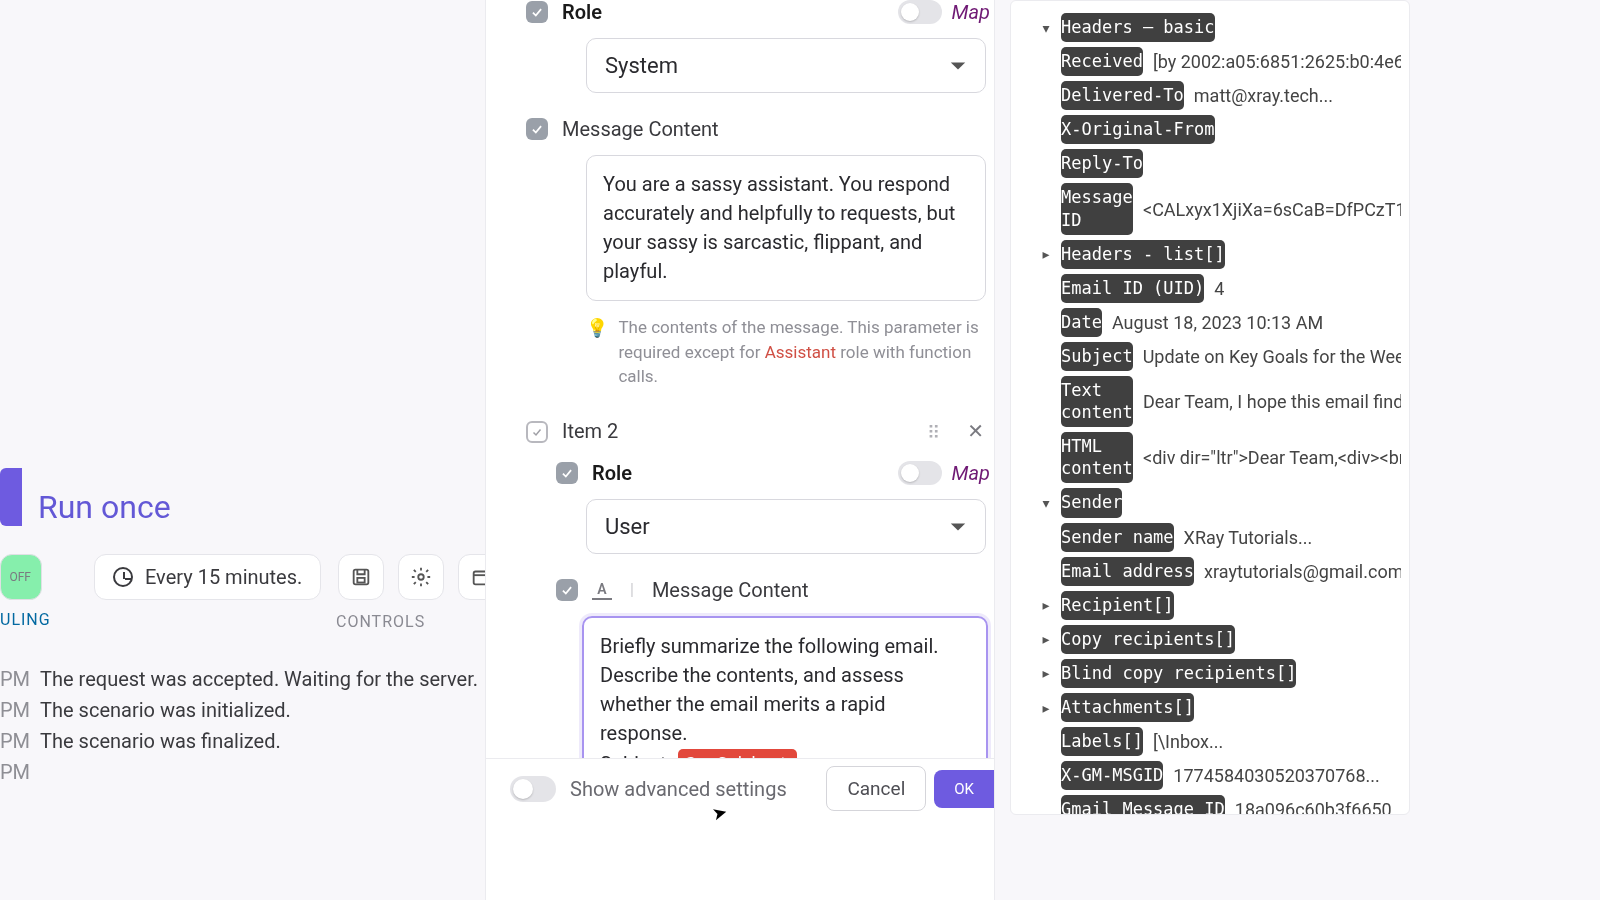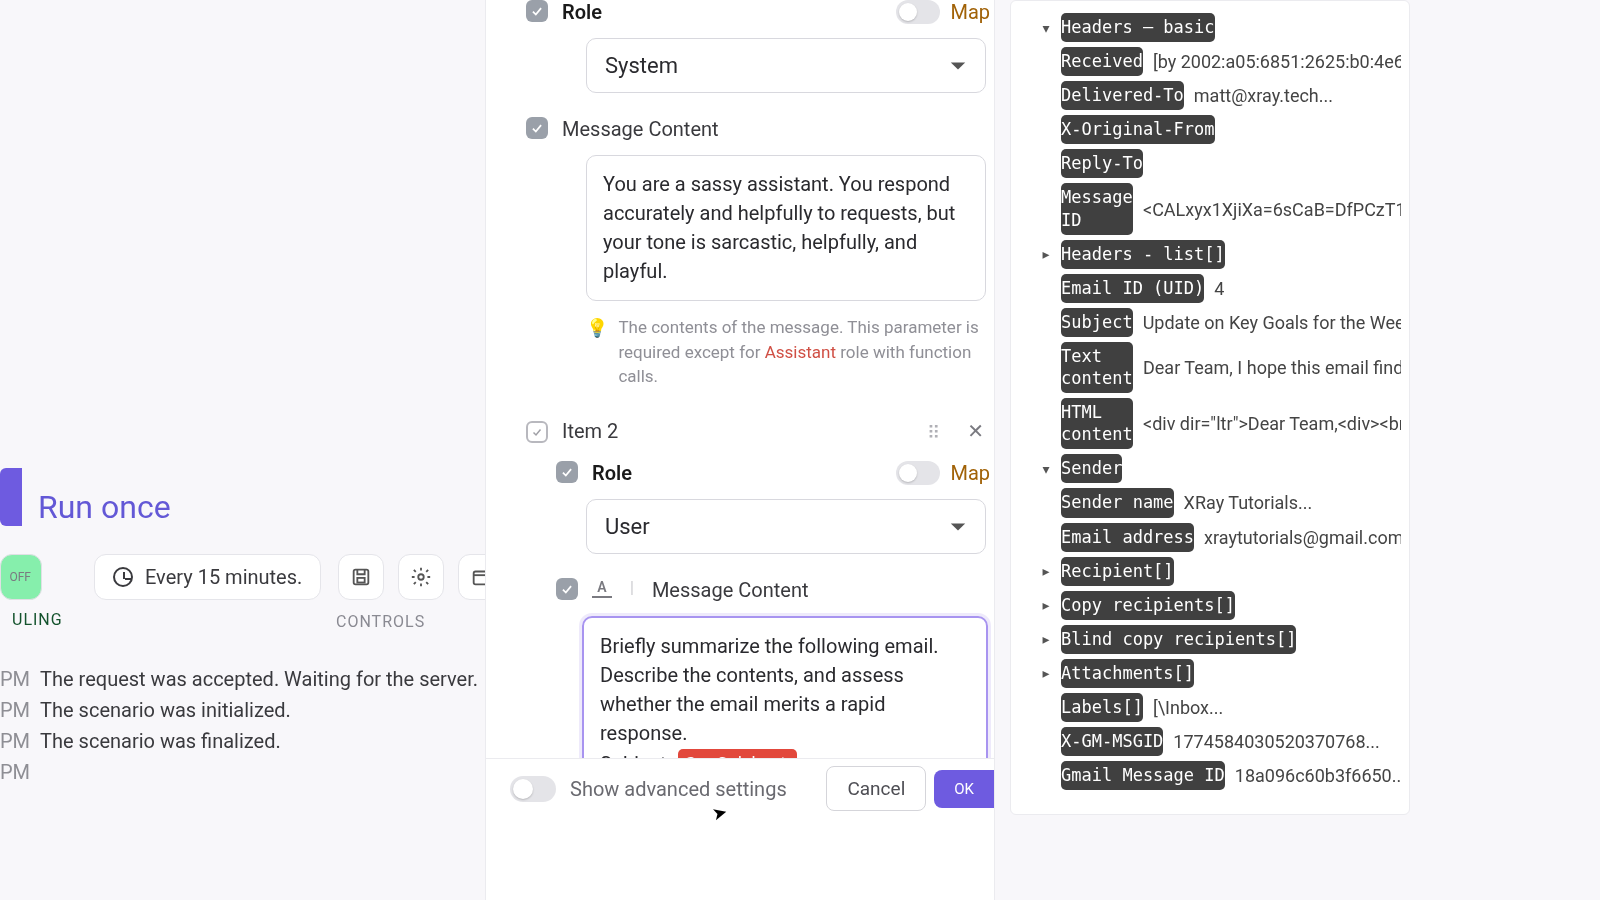--- a/index.html
+++ b/index.html
@@ -96,23 +96,23 @@
     align-items: center;
     justify-content: center;
     color: #555;
   }
   .icon-save { left: 338px; }
   .icon-gear { left: 398px; }
   .icon-more { left: 458px; border-radius: 12px 0 0 12px; }
 
   .heading-frag {
     position: absolute;
-    left: 12px;
+    left: 0;
     top: 610px;
-    color: #14532d;
+    color: #0369a1;
     font-size: 16px;
     letter-spacing: 1px;
   }
   .heading-ctrl {
     position: absolute;
     left: 336px;
     top: 612px;
     color: #8a8a92;
     font-size: 16px;
     letter-spacing: 1px;
@@ -142,21 +142,21 @@
   }
   .form-scroll {
     position: absolute;
     left: 0; top: 0; width: 100%;
     padding: 0 0 0 40px;
     height: 760px;
     overflow: hidden;
   }
 
   .field-label-row {
-    display: flex; align-items: flex-start; gap: 14px;
+    display: flex; align-items: center; gap: 14px;
     margin-top: 2px; margin-bottom: 14px;
   }
   .chk {
     width: 22px; height: 22px;
     border-radius: 6px;
     background: #9aa0a9;
     display: flex; align-items: center; justify-content: center;
     color: #fff; font-size: 14px;
   }
   .chk svg { width: 14px; height: 14px; stroke: #fff; stroke-width: 3; fill: none; }
@@ -167,22 +167,23 @@
     display: flex; align-items: center; justify-content: center;
   }
   .outline-chk svg { width: 12px; height: 12px; stroke: #a0a0a6; stroke-width: 3; fill: none; }
 
   .fld-name { font-size: 20px; font-weight: 600; color: #1a1a1a; }
   .fld-name-reg { font-size: 20px; font-weight: 400; color: #3a3a3e; }
 
   .map-toggle {
     margin-left: auto;
     display: flex; align-items: center; gap: 10px;
-    font-size: 20px; color: #a16207;
+    font-size: 20px; color: #701a75;
     padding-right: 4px;
+    font-style: italic;
   }
   .switch {
     width: 44px; height: 24px; border-radius: 12px;
     background: #e4e4e8;
     position: relative;
   }
   .switch::after {
     content: ""; position: absolute;
     width: 18px; height: 18px; border-radius: 50%;
     background: #fff; left: 3px; top: 3px;
@@ -417,21 +418,21 @@
 
     <div class="field-label-row">
       <span class="chk">
           <svg viewBox="0 0 24 24">
             <polyline points="5 13 10 18 19 7"></polyline>
           </svg>
         </span>
       <span class="fld-name-reg">Message Content</span>
     </div>
     <div class="textarea-box">
-      <span>You are a sassy assistant. You respond accurately and helpfully to requests, but your tone is sarcastic, helpfully, and playful.</span>
+      <span>You are a sassy assistant. You respond accurately and helpfully to requests, but your sassy is sarcastic, flippant, and playful.</span>
     </div>
     <div class="hint">
       <span class="bulb">💡</span>
       <span>
         <span>The contents of the message. This parameter is required except for </span><span class="assistant-word">Assistant</span><span> role with function calls.</span>
       </span>
     </div>
 
     <div class="item-header">
       <span class="outline-chk">
@@ -517,20 +518,25 @@
       <span class="caret">▸</span>
       <span class="d-chip">Headers - list[]</span>
     </div>
   <div class="d-row ind1">
       <span class="caret"></span>
       <span class="d-chip">Email ID (UID)</span>
       <span class="d-val">4</span>
     </div>
   <div class="d-row ind1">
       <span class="caret"></span>
+      <span class="d-chip">Date</span>
+      <span class="d-val">August 18, 2023 10:13 AM</span>
+    </div>
+  <div class="d-row ind1">
+      <span class="caret"></span>
       <span class="d-chip">Subject</span>
       <span class="d-val">Update on Key Goals for the Week and Re</span>
     </div>
   <div class="d-row ind1">
       <span class="caret"></span>
       <span class="d-chip" style="max-width:72px;white-space:normal;line-height:1.3">Text content</span>
       <span class="d-val">Dear Team, I hope this email finds you all</span>
     </div>
   <div class="d-row ind1">
       <span class="caret"></span>

